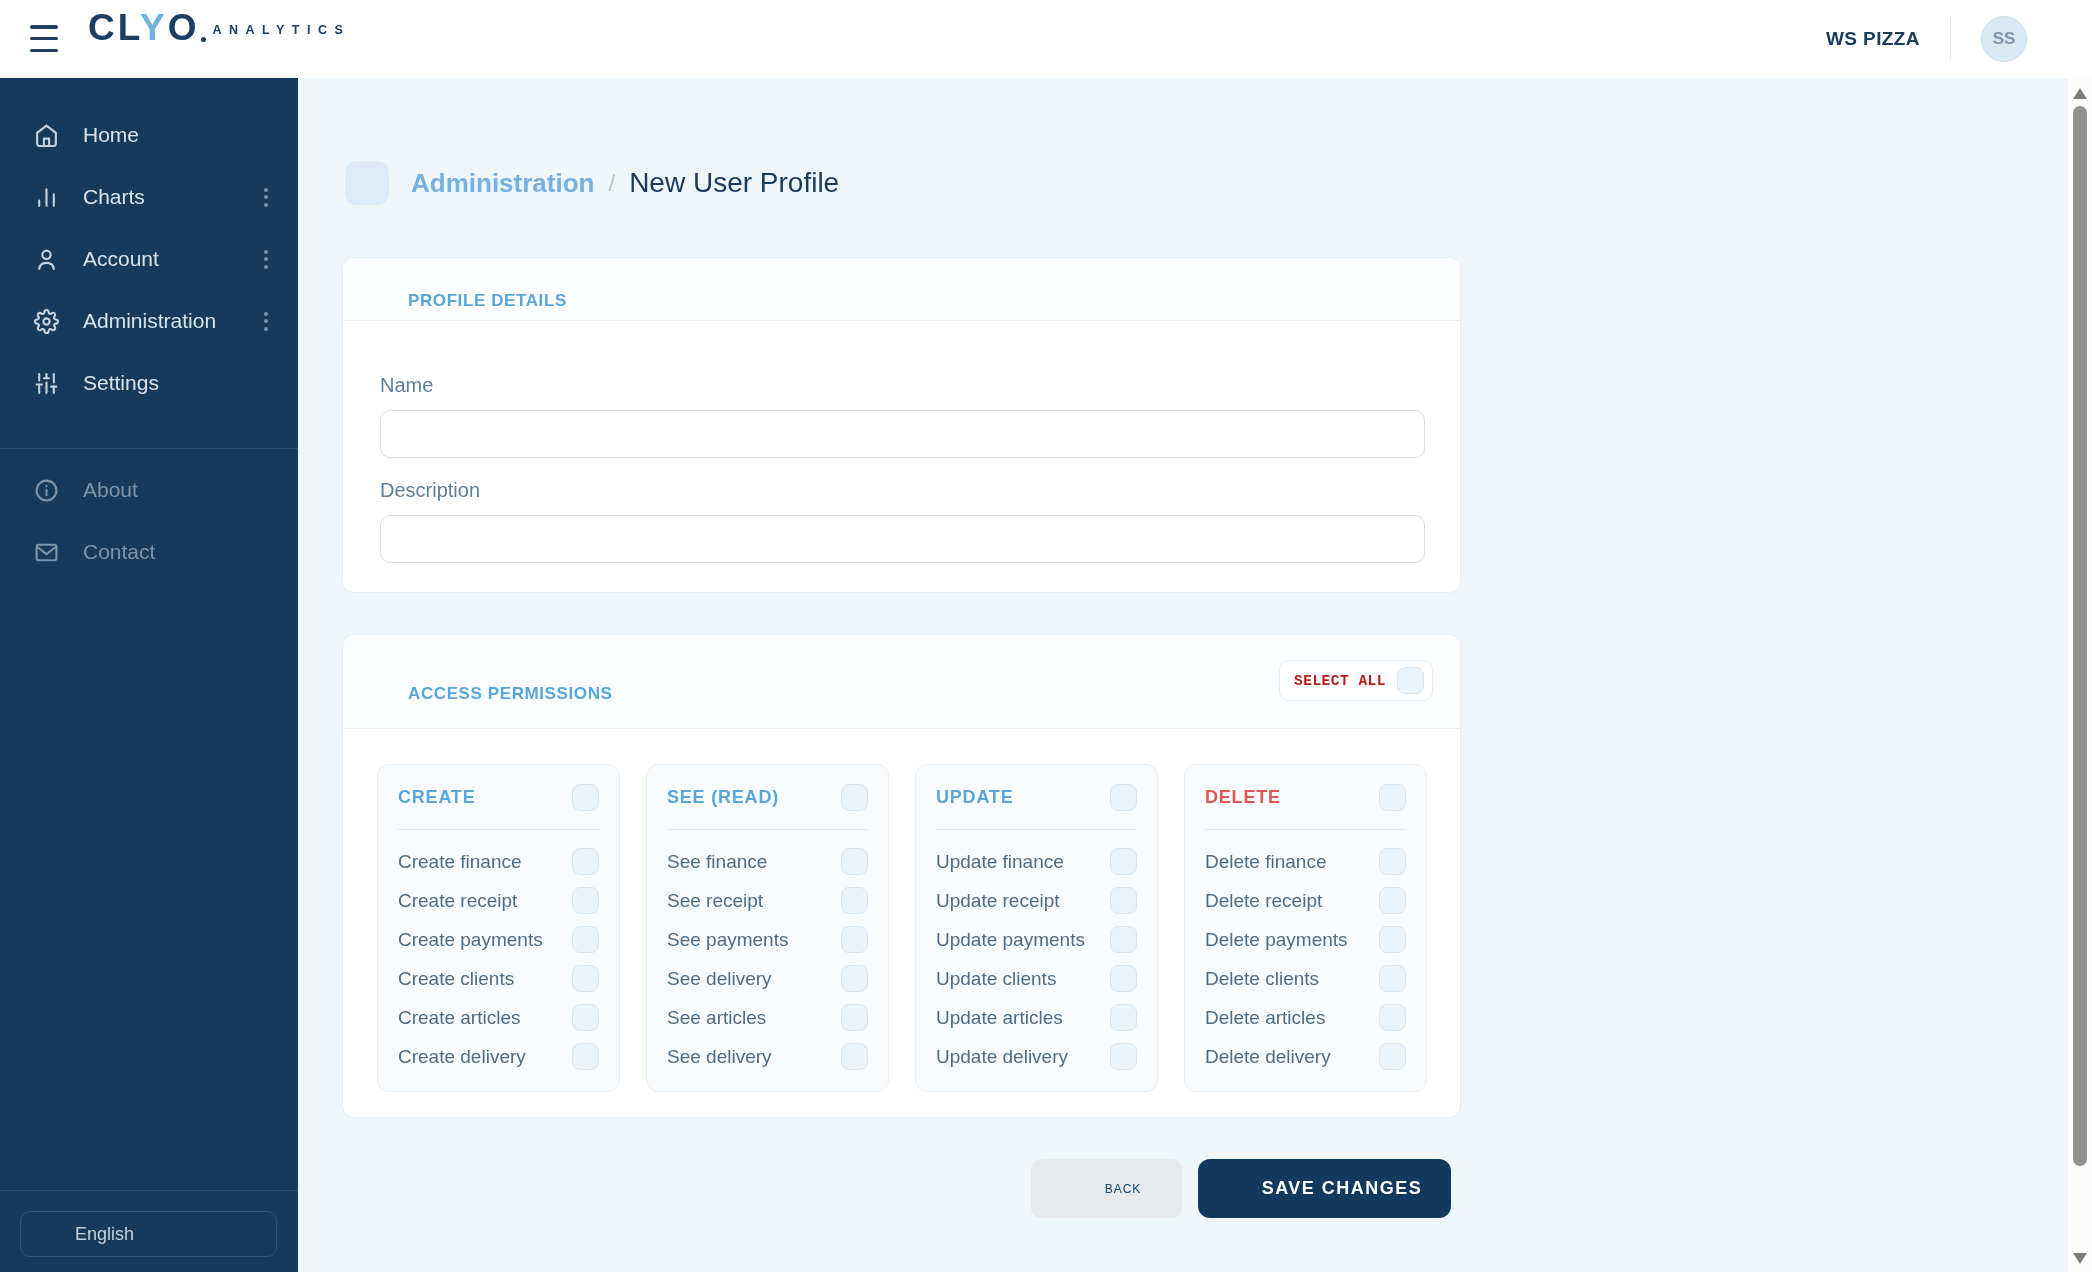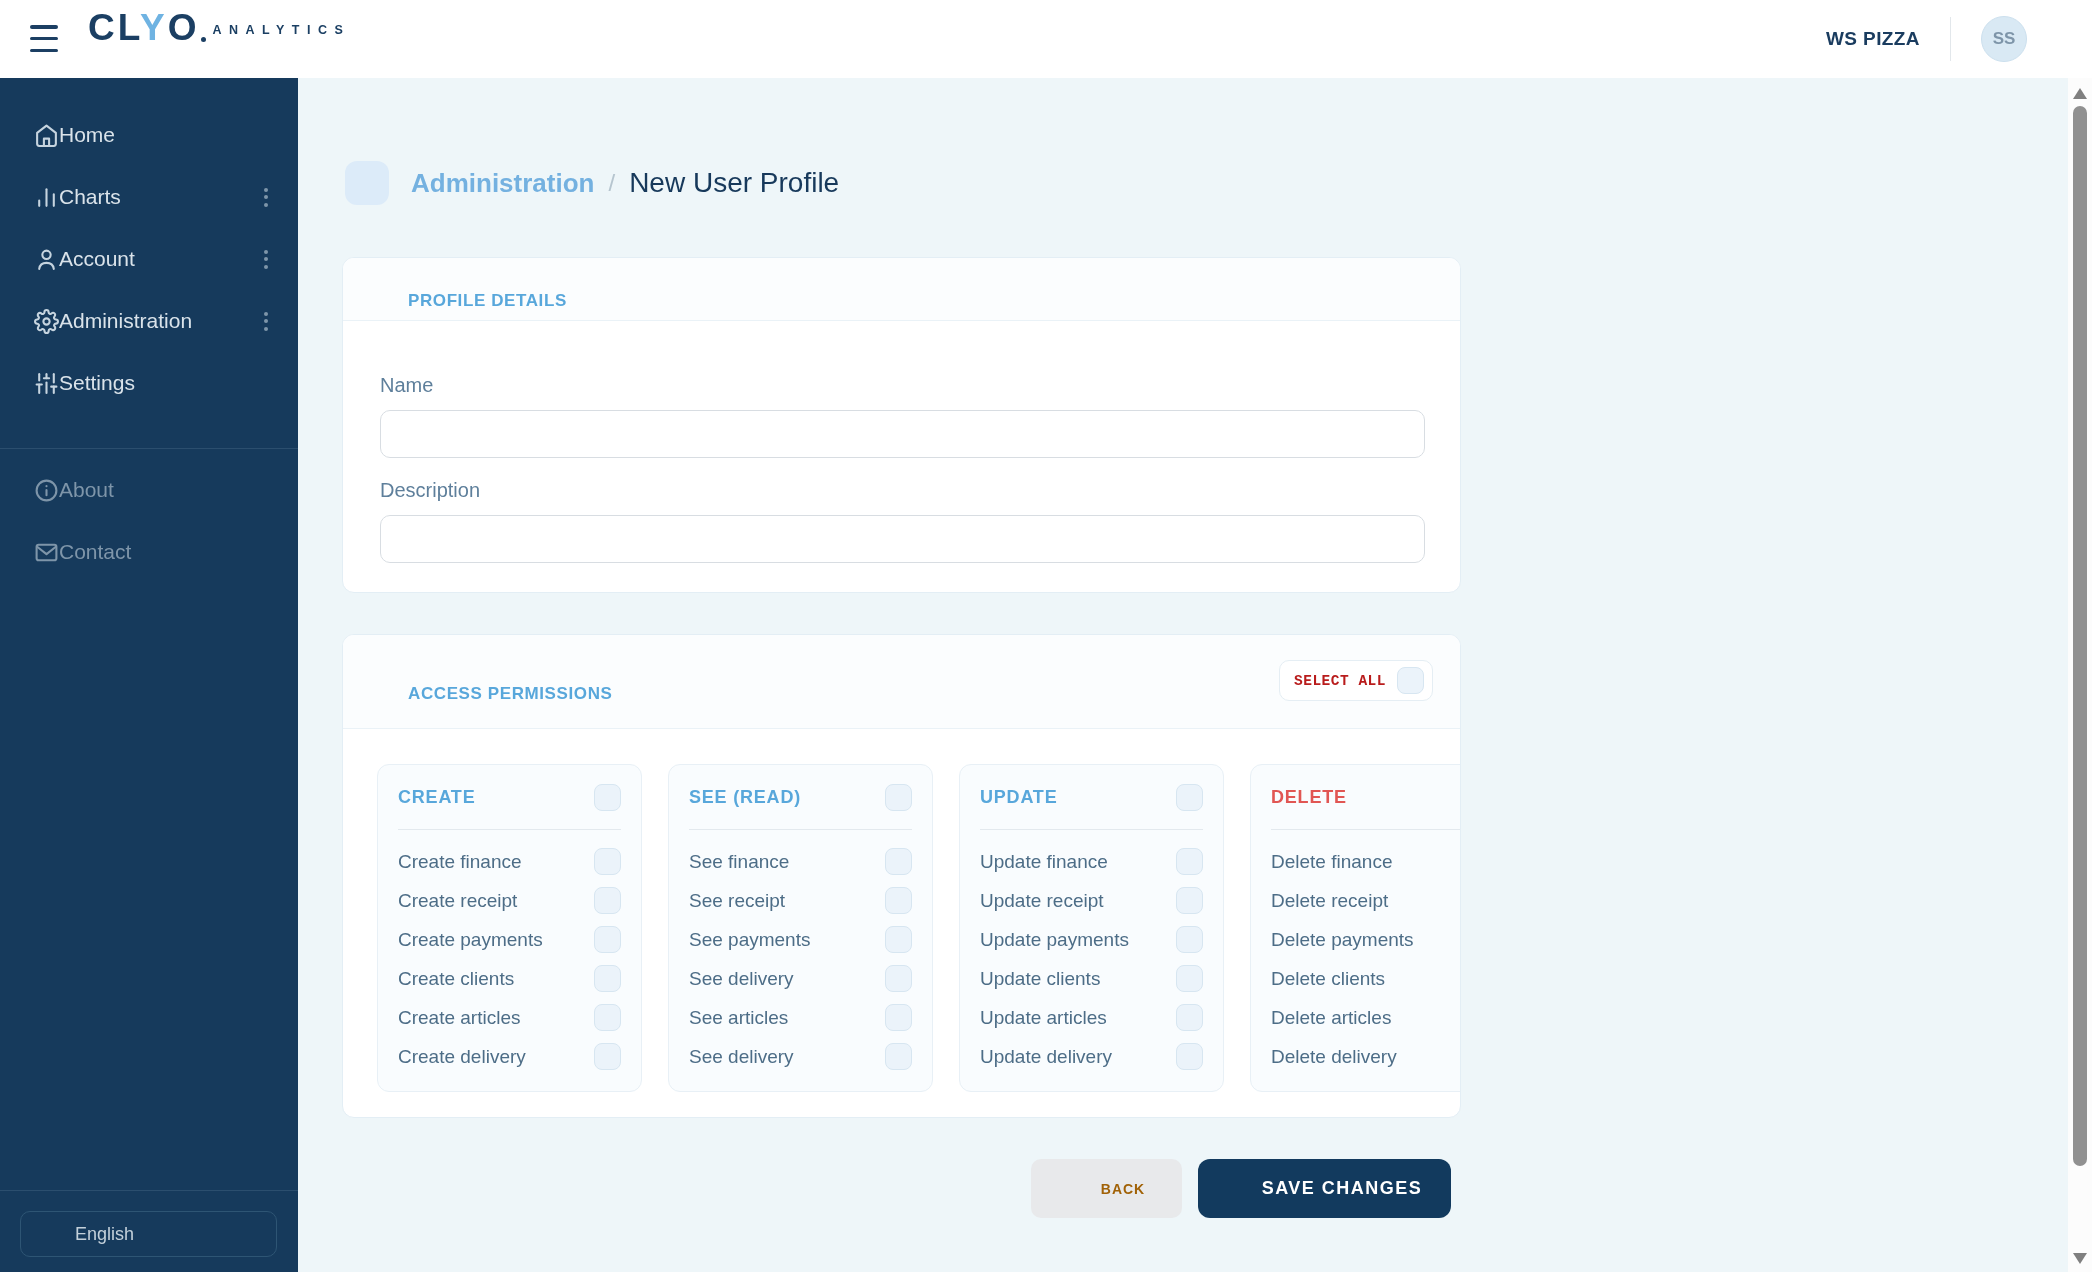--- a/index.html
+++ b/index.html
@@ -29,21 +29,21 @@
   .tb-divider { width:1px; height:44px; background:#E2E7EB; margin:0 30px; }
   .avatar { width:46px; height:46px; border-radius:50%; background:#D9E9F4; border:1px solid #CCE0EE;
     display:flex; align-items:center; justify-content:center; font-size:17px; font-weight:700; color:#7E95A9; cursor:pointer; }
   .avatar-chevron { width:19px; height:19px; color:#8FA3B2; margin-left:14px; cursor:pointer; }
 
   
   .sidebar { position:absolute; top:78px; left:0; width:298px; height:1194px; background:#163A5C; }
   .nav-group { position:absolute; left:0; top:26px; width:100%; }
   .nav-item { height:62px; display:flex; align-items:center; padding:0 26px 0 34px; cursor:pointer; color:#DAE3EA; }
   .nav-item .icon { width:25px; height:25px; color:#C6D4DF; flex:0 0 auto; }
-  .nav-label { font-size:21px; font-weight:500; flex:1 1 auto; }
+  .nav-label { font-size:21px; font-weight:500; margin-left:24px; flex:1 1 auto; }
   .kebab { display:flex; flex-direction:column; gap:3.5px; padding:4px; cursor:pointer; }
   .kebab i { width:4px; height:4px; border-radius:50%; background:#7E95A9; }
   .side-divider { position:absolute; left:0; width:100%; height:1px; background:#2B4E6E; }
   .side-divider.top { top:370px; }
   .nav-group.secondary { top:381px; }
   .nav-group.secondary .nav-item { color:#7E95A9; }
   .nav-group.secondary .nav-item .icon { color:#7E95A9; }
   .side-divider.bottom { top:1112px; }
   .lang-select { position:absolute; left:20px; top:1133px; width:257px; height:46px;
     border:1.5px solid #2E5574; border-radius:10px; display:flex; align-items:center;
@@ -82,35 +82,35 @@
 
   .card-perms { top:556px; height:484px; }
   .card-perms .card-head { height:94px; }
   .select-all { position:absolute; right:27px; top:25px; height:41px; background:#fff;
     border:1px solid #E5EEF4; border-radius:10px; display:flex; align-items:center;
     padding:0 8px 0 14px; cursor:pointer; }
   .select-all-label { font-size:14.5px; font-weight:700; letter-spacing:0.5px; color:#b91c1c; margin-right:11px;font-family:Liberation Mono, monospace; }
   .checkbox { width:27px; height:27px; border-radius:8px; background:#EBF3FA; border:1px solid #D7E6F1;
     flex:0 0 auto; cursor:pointer; }
   .perm-groups { position:absolute; left:34px; top:129px; display:flex; gap:26px; }
-  .perm-col { width:265px; height:328px; background:#F9FCFE; border:1px solid #E8F0F6;
+  .perm-col { width:243px; height:328px; background:#F9FCFE; border:1px solid #E8F0F6;
     border-radius:12px; padding:0 20px; }
   .perm-head { height:64px; display:flex; align-items:center; justify-content:space-between; }
   .perm-title { font-size:18px; font-weight:700; letter-spacing:0.8px; }
   .perm-divider { height:1px; background:#E3E9EE; }
   .perm-rows { margin-top:12px; }
   .perm-row { height:39px; display:flex; align-items:center; justify-content:space-between; }
   .perm-row-label { font-size:19px; color:#4D6D87; }
 
   .btn-row { position:absolute; top:1081px; left:733px; display:flex; }
   .btn { display:flex; align-items:center; justify-content:center; cursor:pointer; border:none;
     font-family:"Liberation Sans", sans-serif; }
   .btn-back { width:151px; height:59px; border-radius:10px; background:#E8E9EB; margin-right:16px; }
   .btn-back .icon { width:21px; height:21px; color:#5C6F82; margin-right:12px; }
-  .btn-back-label { font-size:14px; font-weight:700; letter-spacing:1px; color:#a16207; }
+  .btn-back-label { font-size:12px; font-weight:400; letter-spacing:1px; color:#0c4a6e; }
   .btn-save { width:253px; height:59px; border-radius:12px; background:#123A5E; }
   .btn-save .icon { width:21px; height:21px; color:#fff; margin-right:14px; }
   .btn-save-label { font-size:18px; font-weight:700; letter-spacing:1.5px; color:#fff; }
 
   
   .scrollbar { position:absolute; top:78px; right:0; width:24px; height:1194px; background:#FCFCFC; }
   .sb-arrow { position:absolute; left:5px; width:0; height:0; border-left:7px solid transparent;
     border-right:7px solid transparent; cursor:pointer; }
   .sb-up { top:10px; border-bottom:11px solid #7F7F7F; }
   .sb-down { bottom:8px; border-top:11px solid #7F7F7F; }

